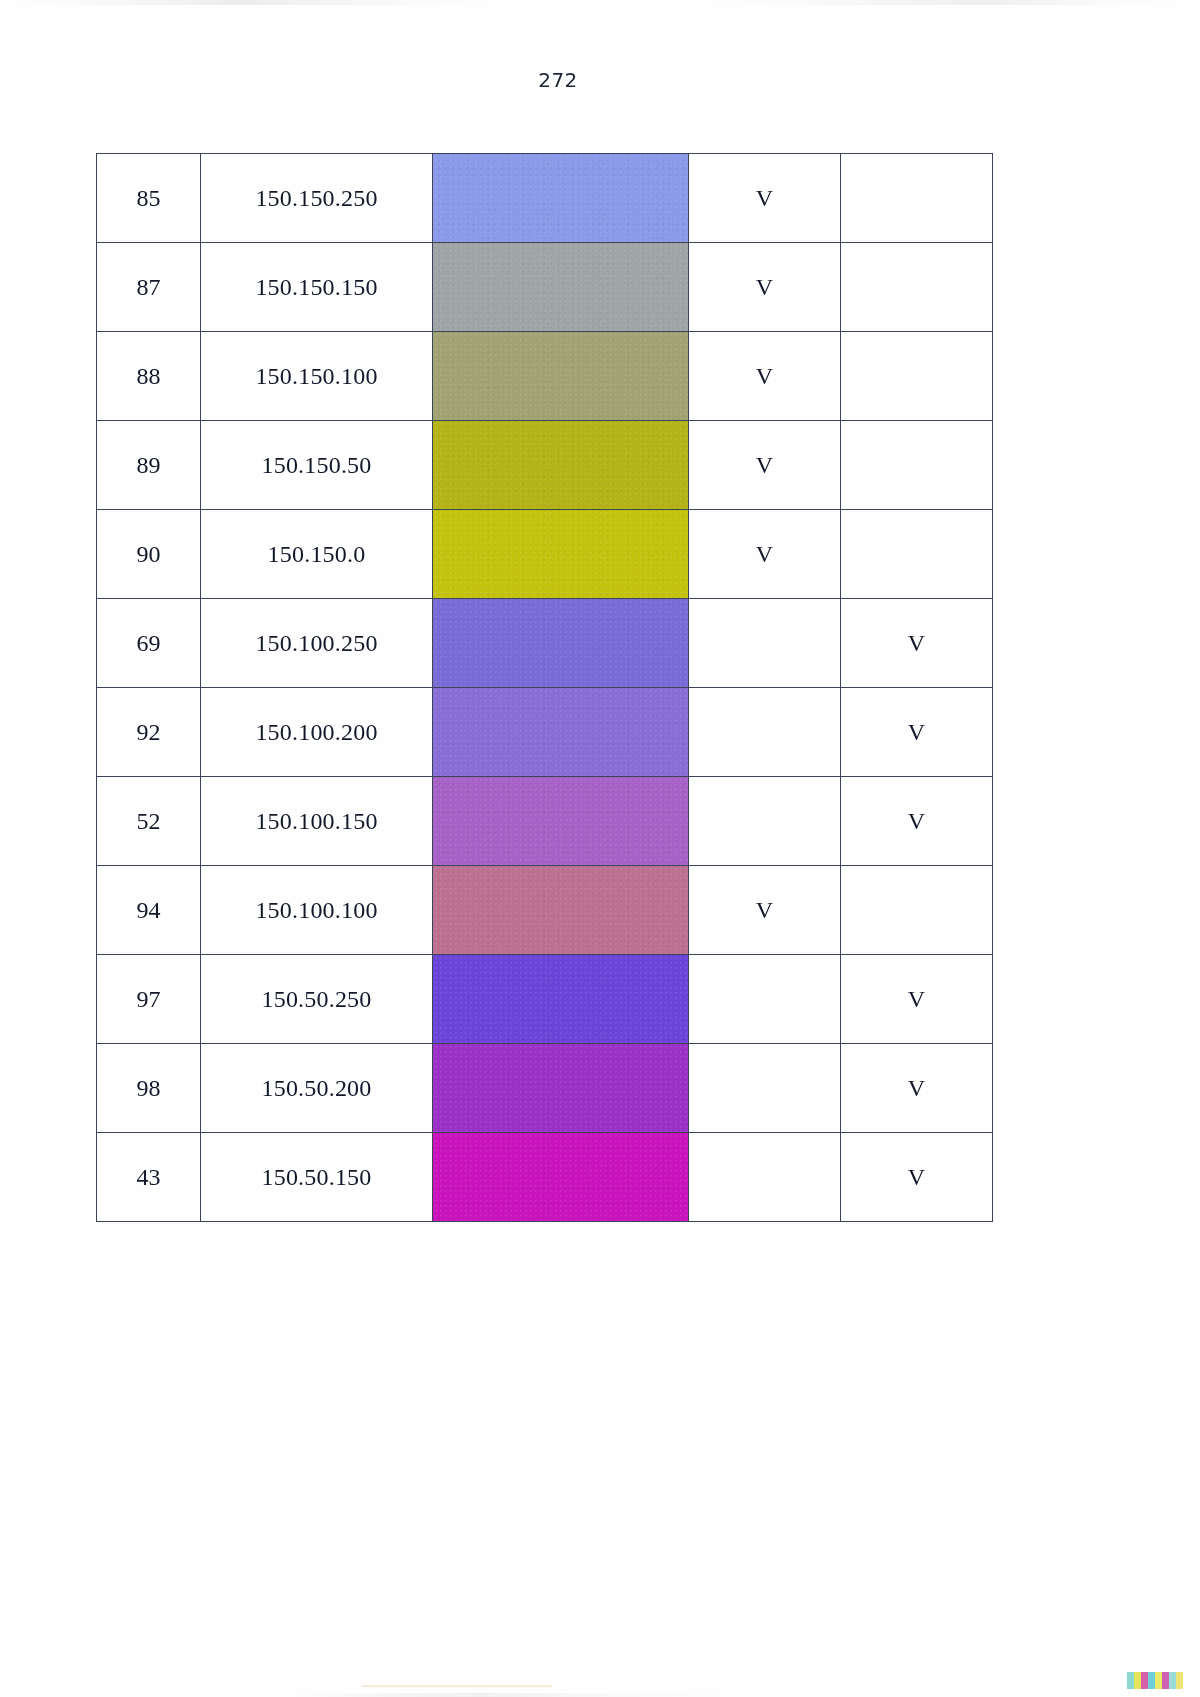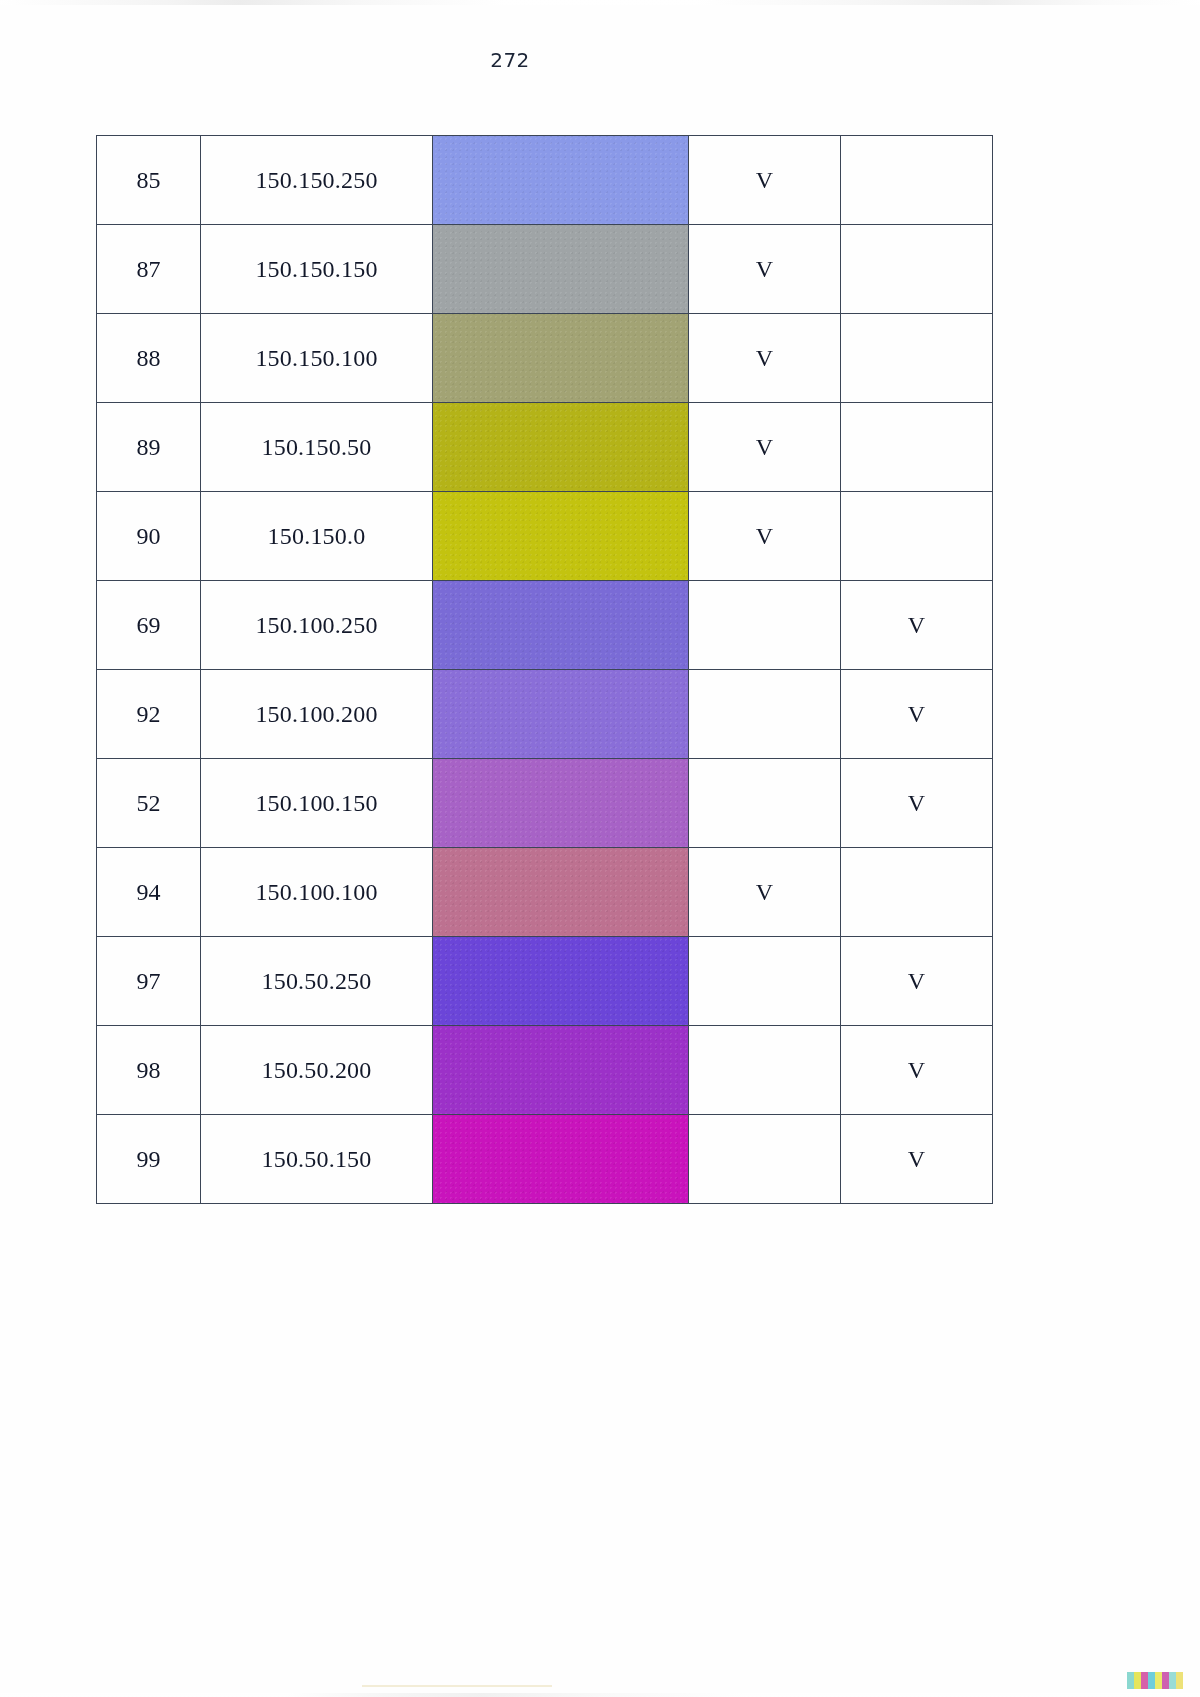--- a/index.html
+++ b/index.html
@@ -39,35 +39,36 @@
     height: 4px;
     background: linear-gradient(to right,
         #ffffff 0%, #ffffff 24%, #f4f4f4 32%, #ededed 40%,
         #f8f8f8 50%, #ffffff 62%, #ffffff 100%);
     opacity: .8;
   }
 
   
   .page-number {
     position: absolute;
-    top: 48px;
+    top: 68px;
     left: 0;
     width: 1020px;
     text-align: center;
     font-family: "DejaVu Sans", sans-serif;
     font-size: 20px;
     letter-spacing: .5px;
     color: #1b2436;
+    padding-left: 48px;
   }
 
   
   .table-wrap {
     position: absolute;
     left: 96px;
-    top: 135px;
+    top: 153px;
     width: 896px;
   }
   table.color-table {
     border-collapse: collapse;
     width: 896px;
     table-layout: fixed;
   }
   table.color-table td {
     border: 1.4px solid #3b4556;
     height: 88px;
@@ -243,21 +244,21 @@
           <tr>
             <td class="cell-index">98</td>
             <td class="cell-code">150.50.200</td>
             <td class="cell-swatch">
               <span class="swatch" style="background: rgb(156, 49, 200);"></span>
             </td>
             <td class="cell-mark"><span class="mark-v"></span></td>
             <td class="cell-mark"><span class="mark-v">V</span></td>
           </tr>
           <tr>
-            <td class="cell-index">99</td>
+            <td class="cell-index">43</td>
             <td class="cell-code">150.50.150</td>
             <td class="cell-swatch">
               <span class="swatch" style="background: rgb(201, 19, 188);"></span>
             </td>
             <td class="cell-mark"><span class="mark-v"></span></td>
             <td class="cell-mark"><span class="mark-v">V</span></td>
           </tr>
         </tbody>
     </table>
   </div>

